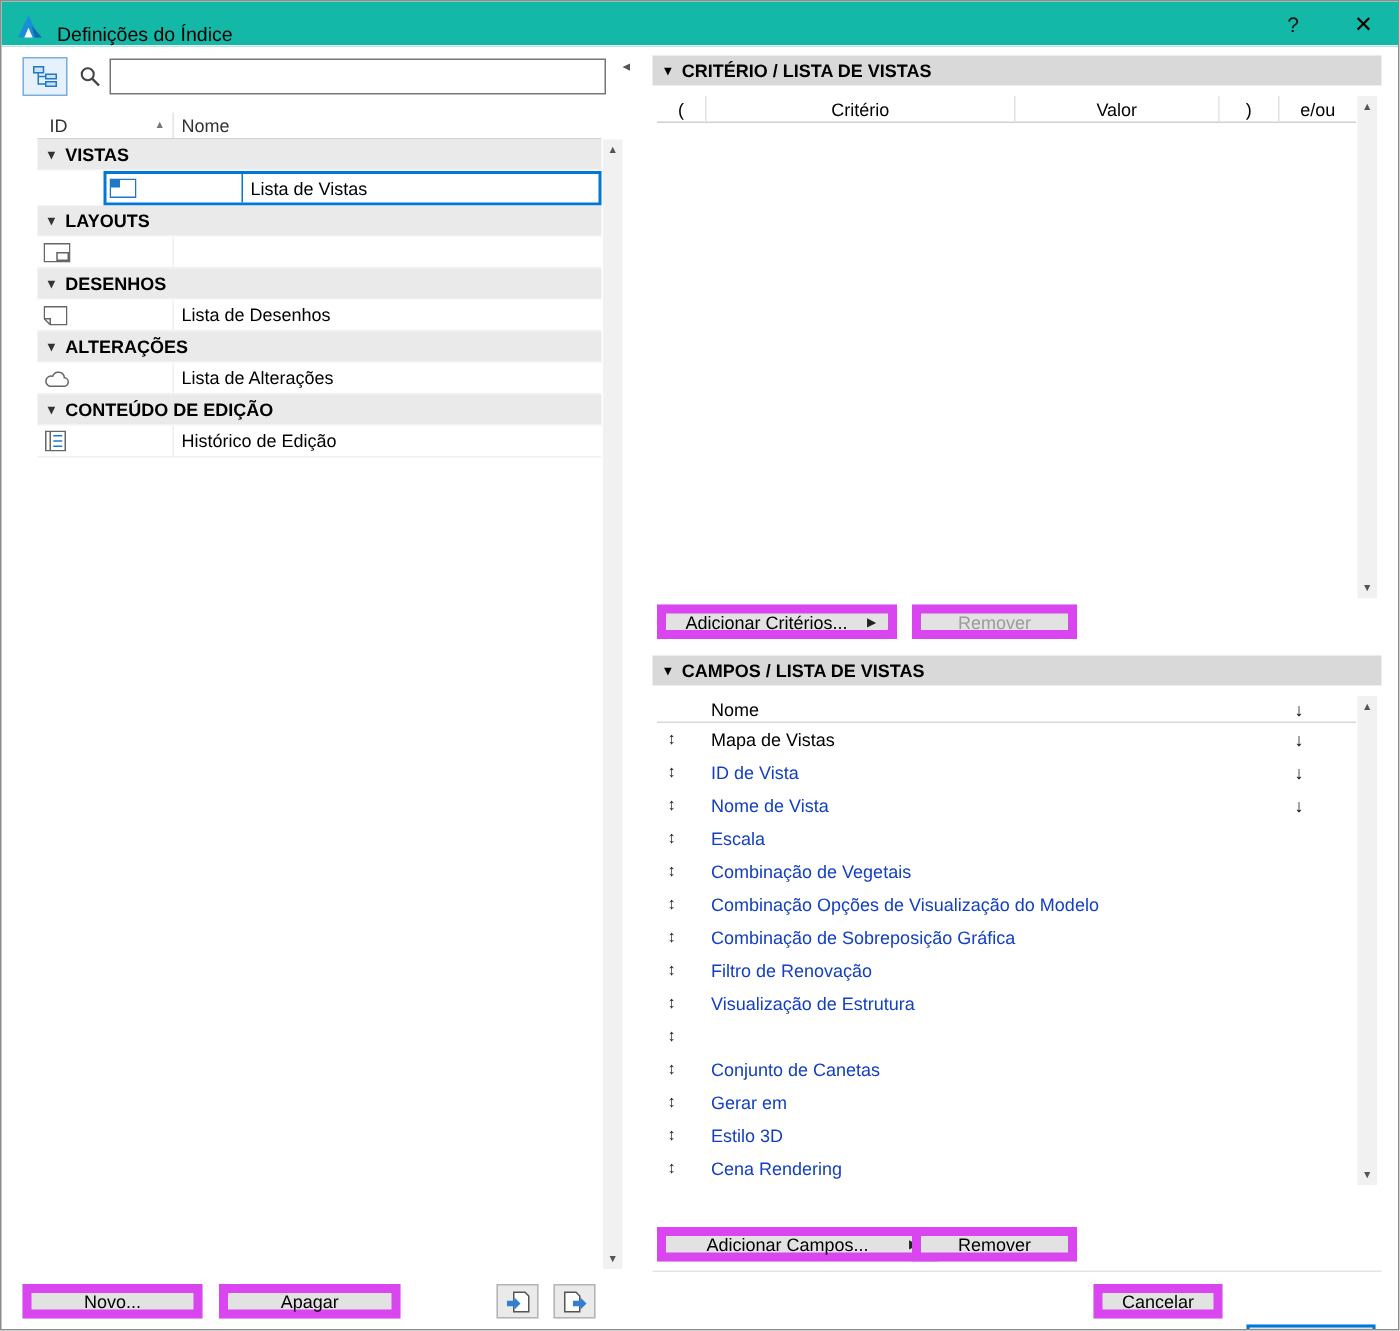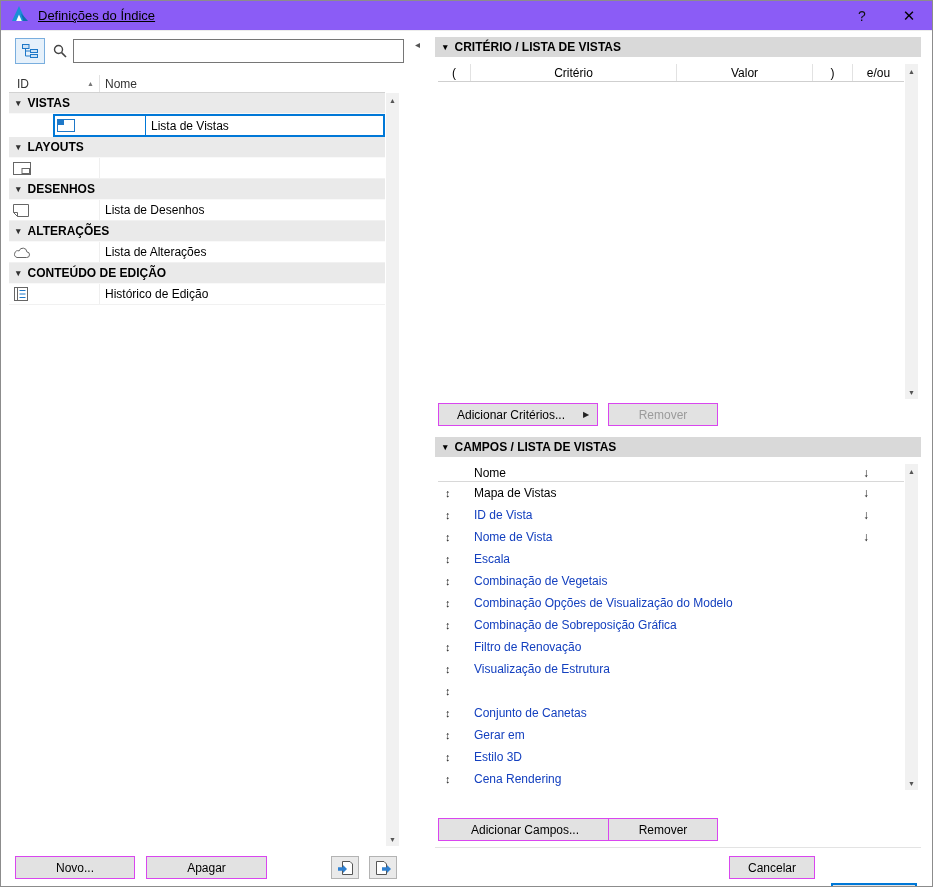--- a/index.html
+++ b/index.html
@@ -2,39 +2,39 @@
 <html><head>
 <meta charset="utf-8">
 <style>
   * { box-sizing: border-box; margin: 0; padding: 0; }
   html,body { background:#cfcfcf; }
   body { font-family:"Liberation Sans", sans-serif; }
   .win { position:relative; width:933px; height:887px; background:#fff;
          border:1px solid #8c8c8c; font-size:12px; color:#000; overflow:hidden; }
 
   
-  .titlebar { position:absolute; left:0; top:0; width:100%; height:30px; background:#8b5cf6;
-              display:flex; align-items:center; padding-left:10px; border-bottom:1px solid #ececec;text-decoration:underline; }
+  .titlebar { position:absolute; left:0; top:0; width:100%; height:30px; background:#14b8a6;
+              display:flex; align-items:flex-end; padding-left:10px; border-bottom:1px solid #ececec; }
   .title { margin-left:9px; font-size:13px; }
   .tb-help { position:absolute; right:56px; top:0; width:28px; height:29px; display:flex;
              align-items:center; justify-content:center; font-size:14px; color:#111; }
   .tb-close { position:absolute; right:6px; top:0; width:34px; height:29px; display:flex;
               align-items:center; justify-content:center; font-size:15px; }
 
   
   .tb { position:absolute; left:14px; top:37px; width:389px; height:26px; display:flex; align-items:center; }
   .tree-btn { width:30px; height:26px; border:1px solid #79aede; background:#e6f1fb;
               display:flex; align-items:center; justify-content:center; }
   .search-ico { width:23px; display:flex; justify-content:center; margin-left:3px; }
   .search-input { flex:1; height:24px; border:1px solid #767676; margin-left:2px; padding:0 5px;
                   font:12px "Liberation Sans", sans-serif; outline:none; }
   .panel-collapse { position:absolute; left:414px; top:39px; font-size:10px; color:#555; line-height:10px; }
 
   
-  .llist { position:absolute; left:8px; top:74px; width:390px; height:771px; }
+  .llist { position:absolute; left:24px; top:74px; width:390px; height:771px; }
   .lhdr { display:flex; height:18px; width:376px; border-bottom:1px solid #d2d2d2; color:#333; }
   .lhdr .c1 { width:91px; padding:0 5px 0 8px; display:flex; align-items:center;
               justify-content:space-between; border-right:1px solid #e2e2e2; }
   .lhdr .c2 { flex:1; padding-left:5px; display:flex; align-items:center; }
   .sortmark { font-size:7px; color:#777; }
   .lrows { width:376px; }
   .lrow { display:flex; align-items:center; }
   .lrow.group { height:21px; background:#eaeaea; border-bottom:1px solid #f9f9f9;
                 padding-left:7px; gap:7px; font-weight:bold; }
   .lrow.group .tri { font-size:9px; color:#333; }
@@ -48,21 +48,21 @@
   
   .vscroll { position:absolute; width:13px; background:#f1f1f1; }
   .vscroll .sarr { position:absolute; left:0; width:100%; height:14px; display:flex;
                    align-items:center; justify-content:center; font-size:7px; color:#555; }
   .vscroll .up { top:0; } .vscroll .down { bottom:0; }
   #llist-scroll { left:377px; top:18px; height:753px; }
   #crit-scroll  { left:904px; top:63px; height:335px; }
   #campos-scroll{ left:904px; top:463px; height:326px; }
 
   
-  .btn { position:absolute; height:23px; background:#e2e2e2; border:1px solid #d946ef;
+  .btn { position:absolute; height:23px; background:#e2e2e2; border:6px solid #d946ef;
          display:flex; align-items:center; justify-content:center; font-size:12px; cursor:default; }
   #btn-novo   { left:14px;  top:855px; width:120px; }
   #btn-apagar { left:145px; top:855px; width:121px; }
   .icobtn { position:absolute; top:855px; width:28px; height:23px; background:#eaeaea;
             border:1px solid #b3b3b3; display:flex; align-items:center; justify-content:center; }
   #ib-import { left:330px; } #ib-export { left:368px; }
   .menu-btn .mlabel { flex:1; text-align:center; }
   .menu-btn .marrow { width:14px; font-size:8px; text-align:left; color:#222; }
   #btn-add-crit   { left:437px; top:402px; width:160px; }
   #btn-rem-crit   { left:607px; top:402px; width:110px; color:#9b9b9b; }

